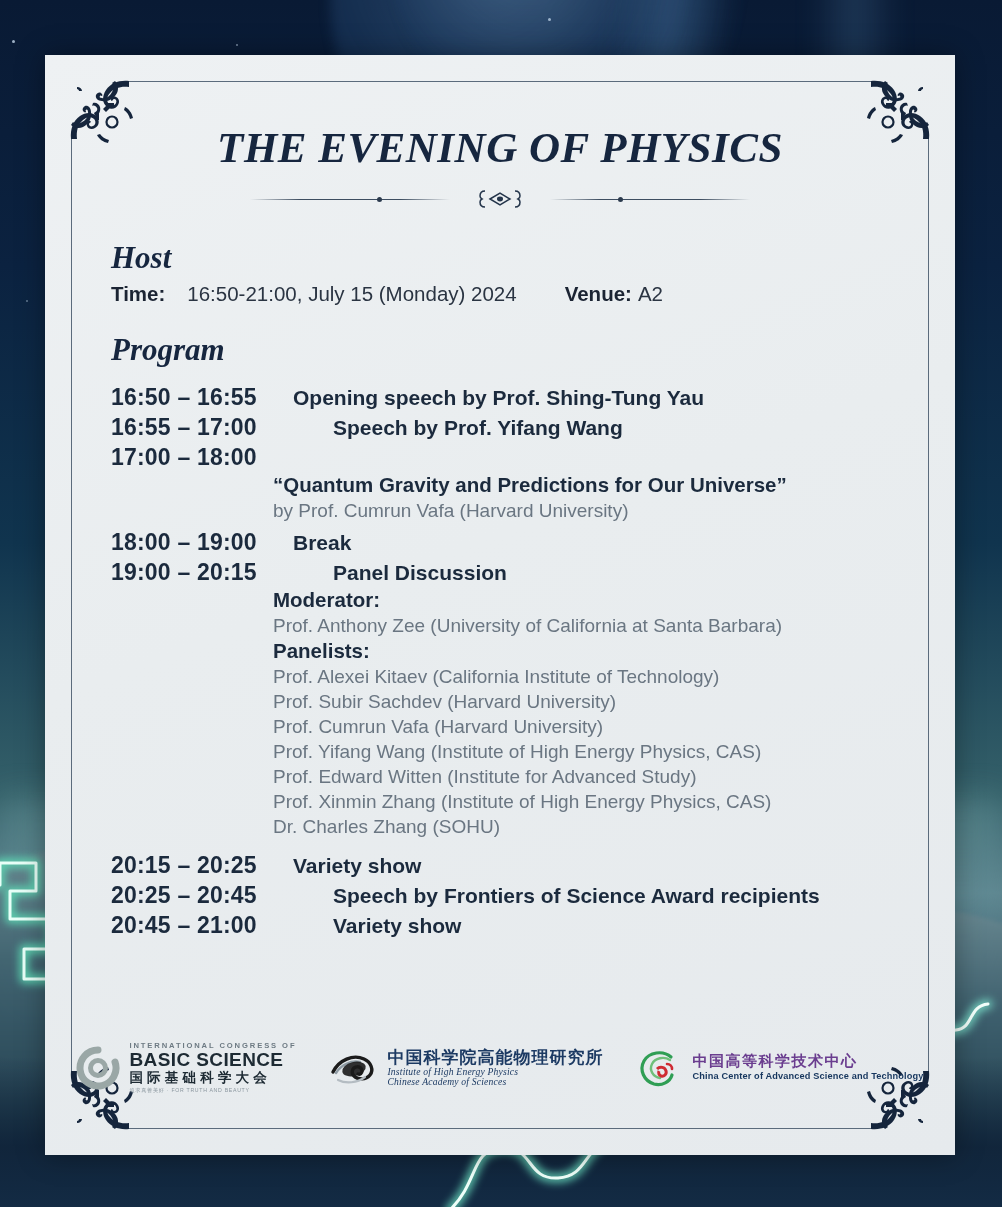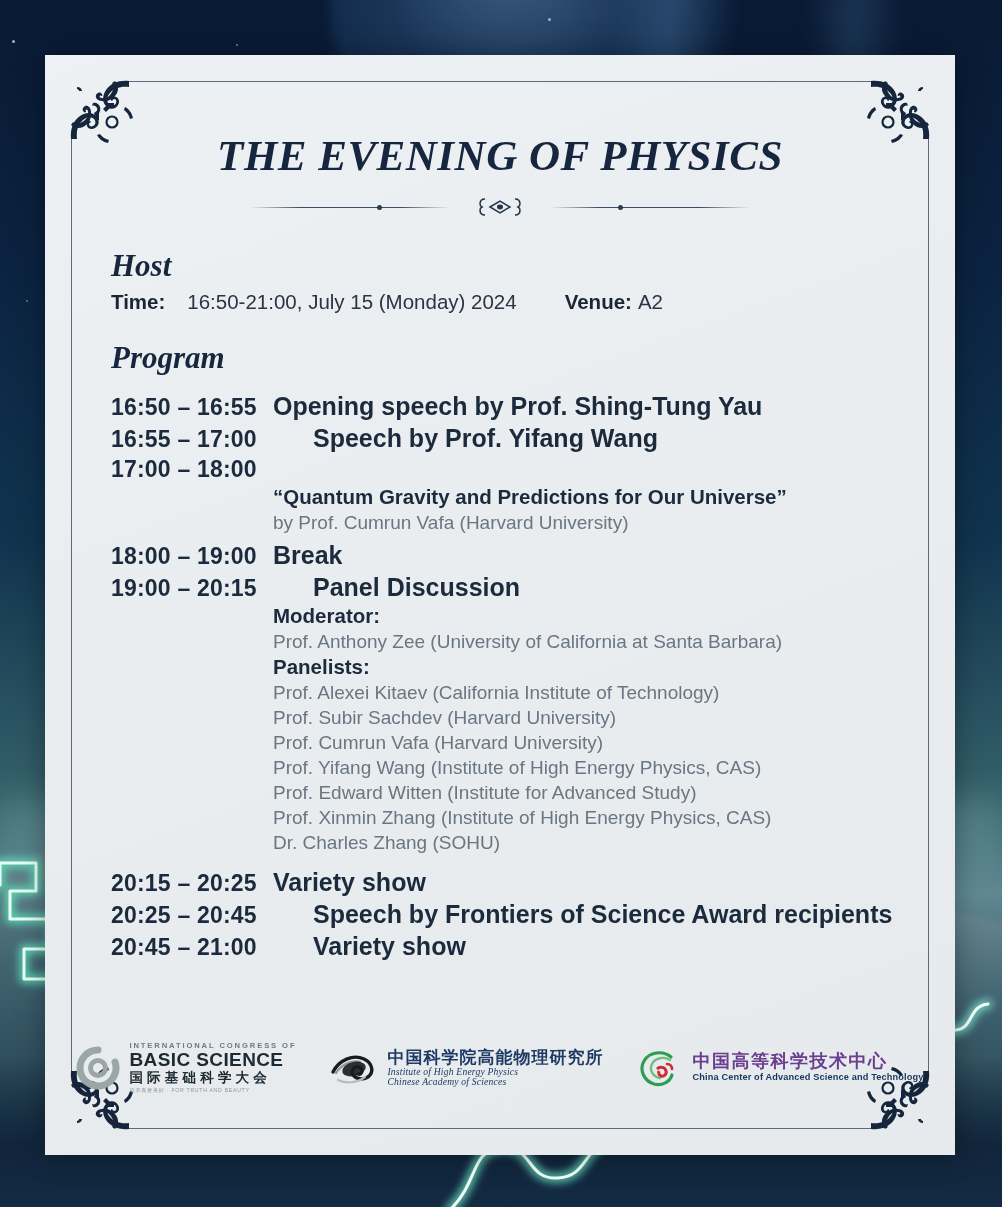--- a/index.html
+++ b/index.html
@@ -59,21 +59,21 @@
   .fl-left{top:82px;bottom:82px;left:26px;width:1px;}
   .fl-right{top:82px;bottom:82px;right:26px;width:1px;}
 
   .corner{position:absolute;width:74px;height:74px;color:#15253c;}
   .c-tl{left:18px;top:18px;}
   .c-tr{right:18px;top:18px;transform:scaleX(-1);}
   .c-bl{left:18px;bottom:18px;transform:scaleY(-1);}
   .c-br{right:18px;bottom:18px;transform:scale(-1,-1);}
 
   
-  #content{position:absolute;left:0;right:0;top:0;padding:8px 60px;}
+  #content{position:absolute;left:0;right:0;top:0;padding:0 60px;}
   .title{
     text-align:center;margin-top:68px;
     font-family:"Liberation Serif", serif;
     font-weight:bold;font-style:italic;font-size:43px;letter-spacing:.5px;
     color:#16263f;
   }
   .divider{position:relative;height:30px;margin-top:12px;display:flex;align-items:center;justify-content:center;}
   .divider .rule{position:absolute;top:50%;height:1px;background:linear-gradient(90deg,rgba(60,76,96,0),#3d4d60 25%,#3d4d60 75%,rgba(60,76,96,0));}
   .divider .rule-l{left:145px;width:200px;}
   .divider .rule-r{right:145px;width:200px;}
@@ -95,42 +95,42 @@
   .host-line .val{margin-left:22px;}
   .host-line .venue{margin-left:48px;font-weight:bold;color:#1b2433;}
   .host-line .venueval{margin-left:6px;font-weight:normal;color:#2a3442;}
 
   .prog{margin-top:16px;}
   .row{display:flex;align-items:baseline;}
   .time{
     width:162px;flex:0 0 162px;margin-left:6px;
     font-size:23px;font-weight:bold;color:#1b2a3d;letter-spacing:.2px;
   }
-  .desc{font-size:25px;font-weight:bold;color:#1b2a3d;}
+  .desc{font-size:21px;font-weight:bold;color:#1b2a3d;margin-left:20px;}
   .row.tight{margin-top:3px;gap:40px;}
   .sub-strong{margin-left:168px;font-size:20.5px;font-weight:bold;color:#1b2a3d;margin-top:2px;}
   .sub-light{margin-left:168px;font-size:19px;font-weight:normal;color:#6a7682;margin-top:3px;}
   .gap-s{height:7px;}
   .gap-m{height:14px;}
 
   
   .logos{position:absolute;left:0;right:0;bottom:62px;display:flex;align-items:center;justify-content:center;gap:34px;}
   .logo{display:flex;align-items:center;gap:9px;}
   .logo-txt{display:flex;flex-direction:column;line-height:1.05;}
 
   .icbs-sup{font-size:7.6px;letter-spacing:1.9px;color:#6d7a83;font-weight:bold;}
   .icbs-main{font-size:19px;letter-spacing:.4px;color:#1d2a33;font-weight:bold;}
   .icbs-cn{font-size:13.5px;letter-spacing:4.2px;color:#1d2a33;font-weight:bold;margin-top:1px;}
   .icbs-sub{font-size:5.2px;letter-spacing:.7px;color:#8a969e;margin-top:2px;}
 
   .ihep-cn{font-size:17px;color:#1c3a63;font-weight:bold;letter-spacing:1px;font-family:"DejaVu Sans",sans-serif;}
   .ihep-en1{font-size:9.6px;color:#1c3a63;font-style:italic;font-family:"Liberation Serif",serif;letter-spacing:.2px;}
   .ihep-en2{font-size:9.6px;color:#1c3a63;font-style:italic;font-family:"Liberation Serif",serif;letter-spacing:.2px;}
 
-  .ccast-cn{font-size:18px;color:#6a3d8f;font-weight:bold;letter-spacing:1.5px;font-family:"DejaVu Sans",sans-serif;}
+  .ccast-cn{font-size:15px;color:#6a3d8f;font-weight:bold;letter-spacing:1.5px;font-family:"DejaVu Sans",sans-serif;}
   .ccast-en{font-size:9.2px;color:#16365e;font-weight:bold;letter-spacing:.15px;margin-top:2px;}
 </style>
 </head>
 <body>
 
 <div id="bg">
   <div class="bg-base"></div>
   <div class="bg-grad2"></div>
   <div class="sphere sphere-main"></div>
   <div class="sphere sphere-in"></div>

